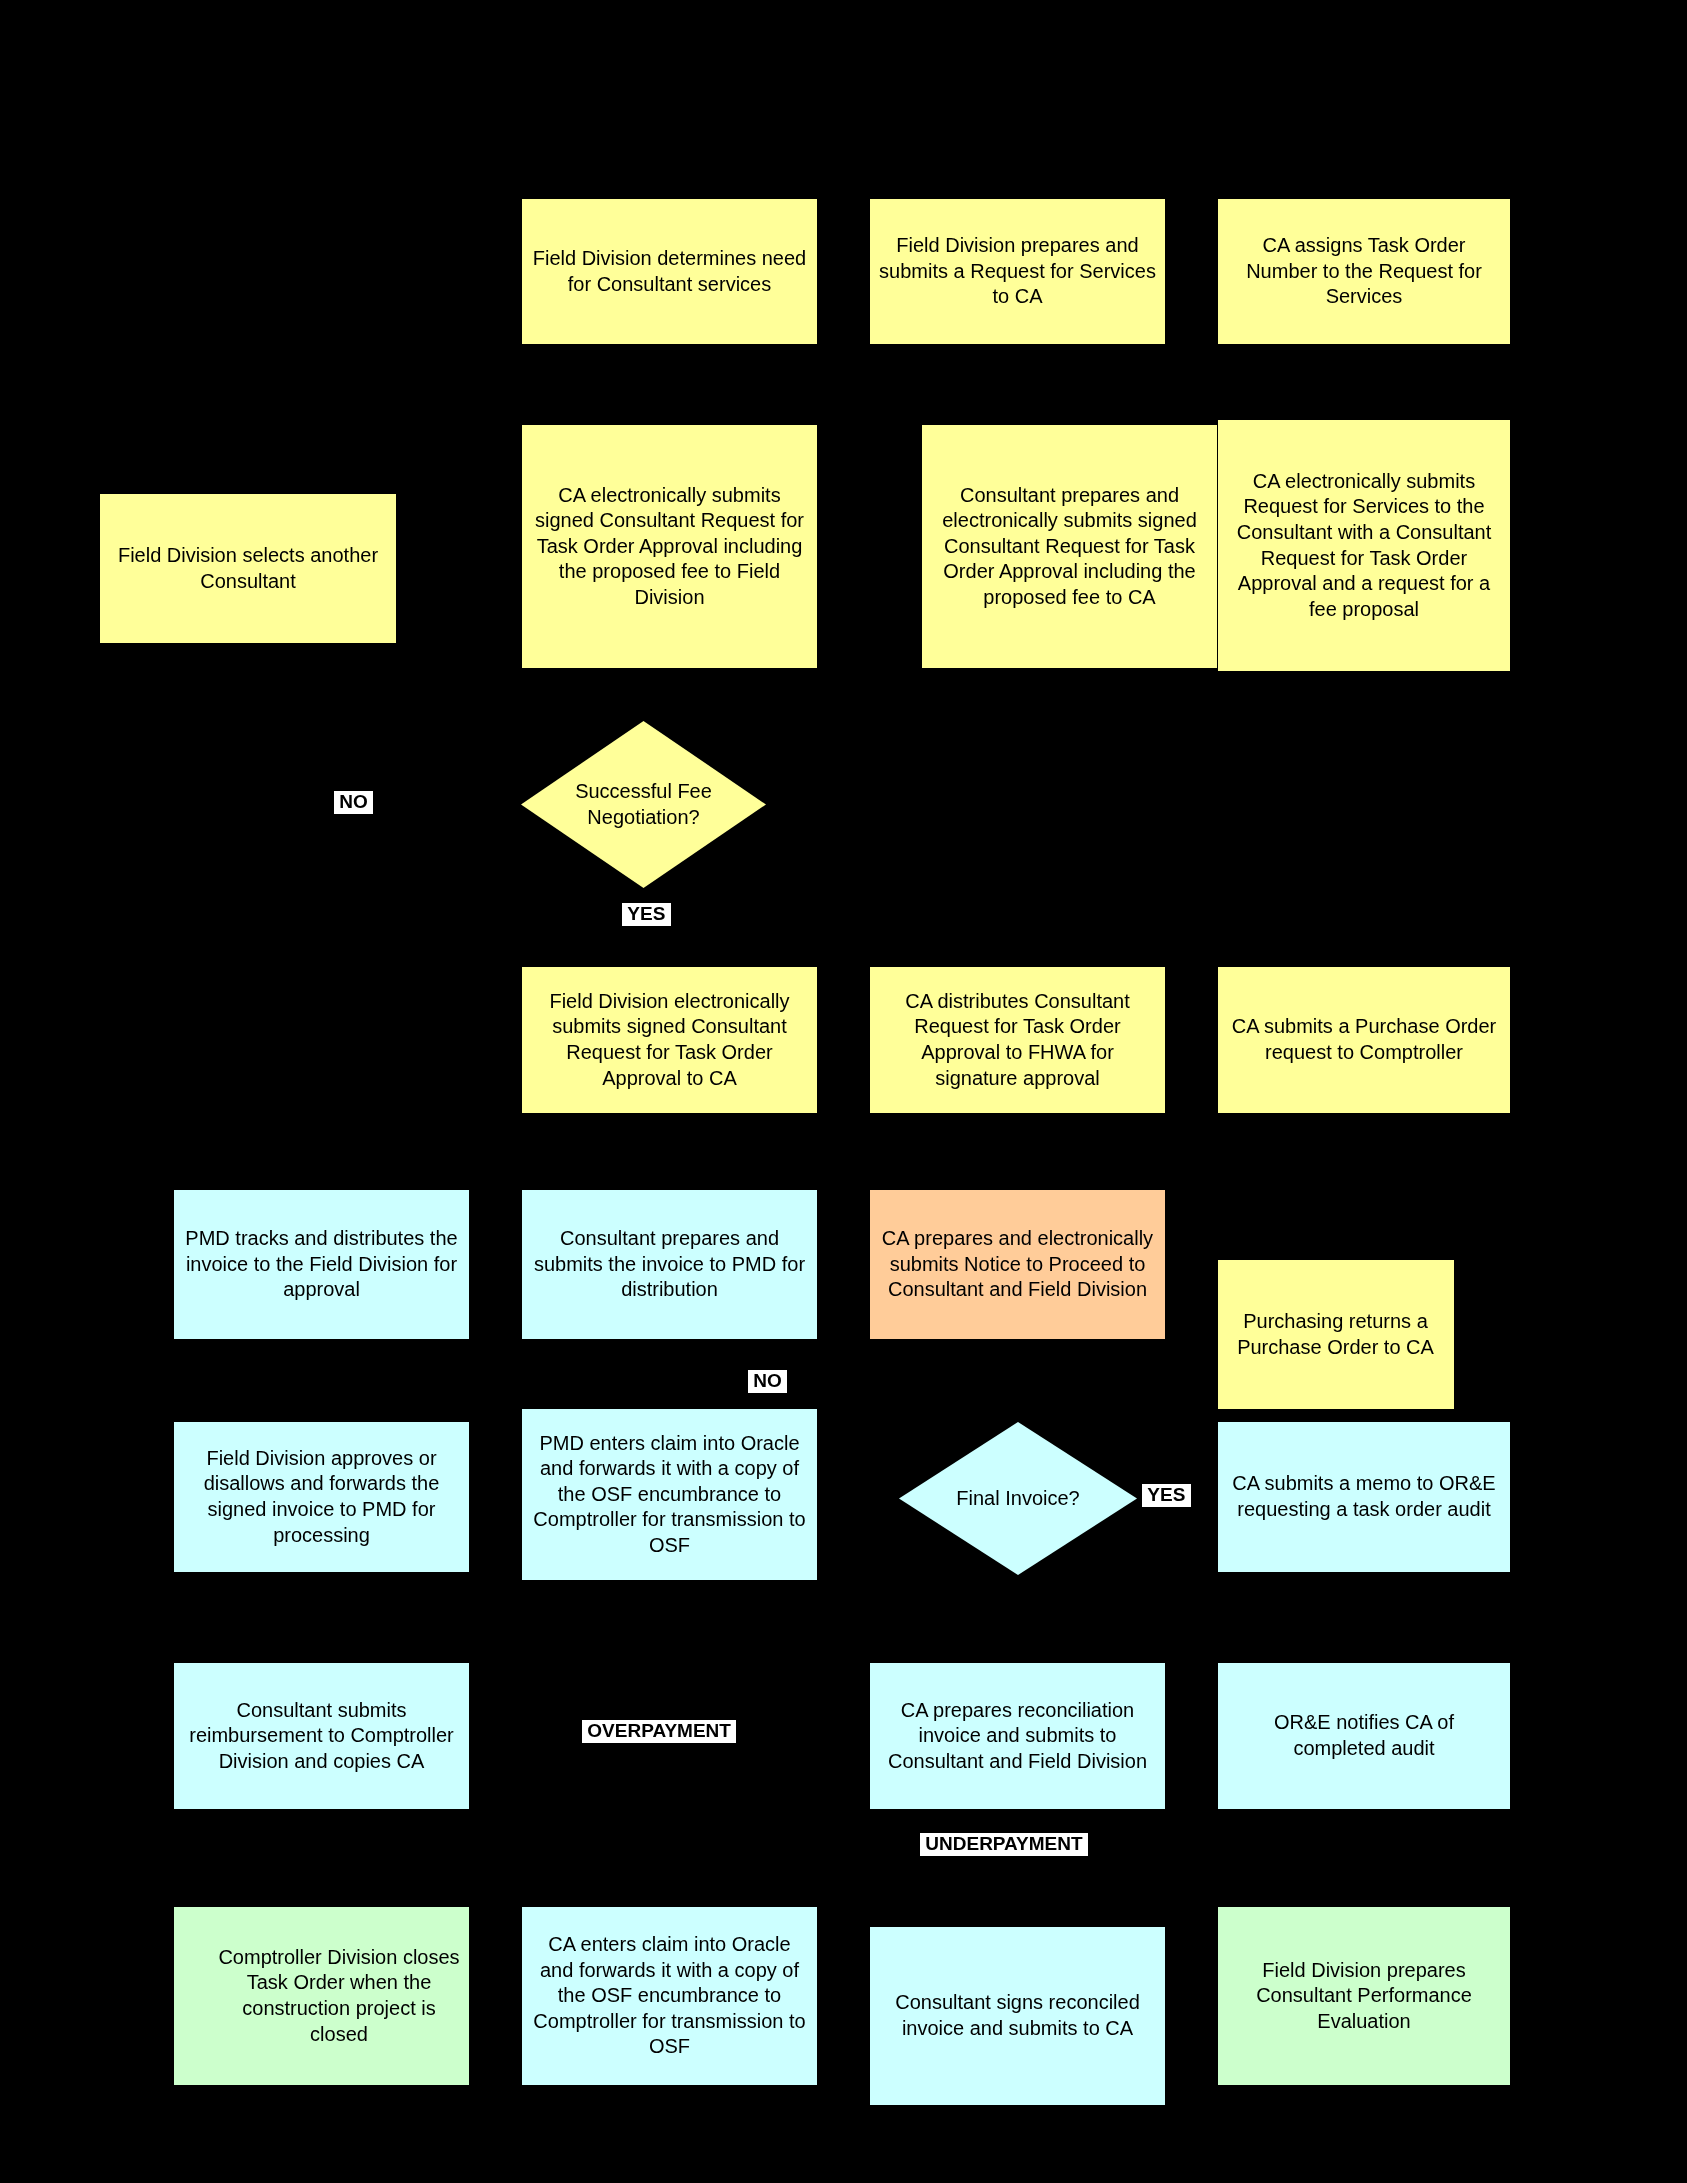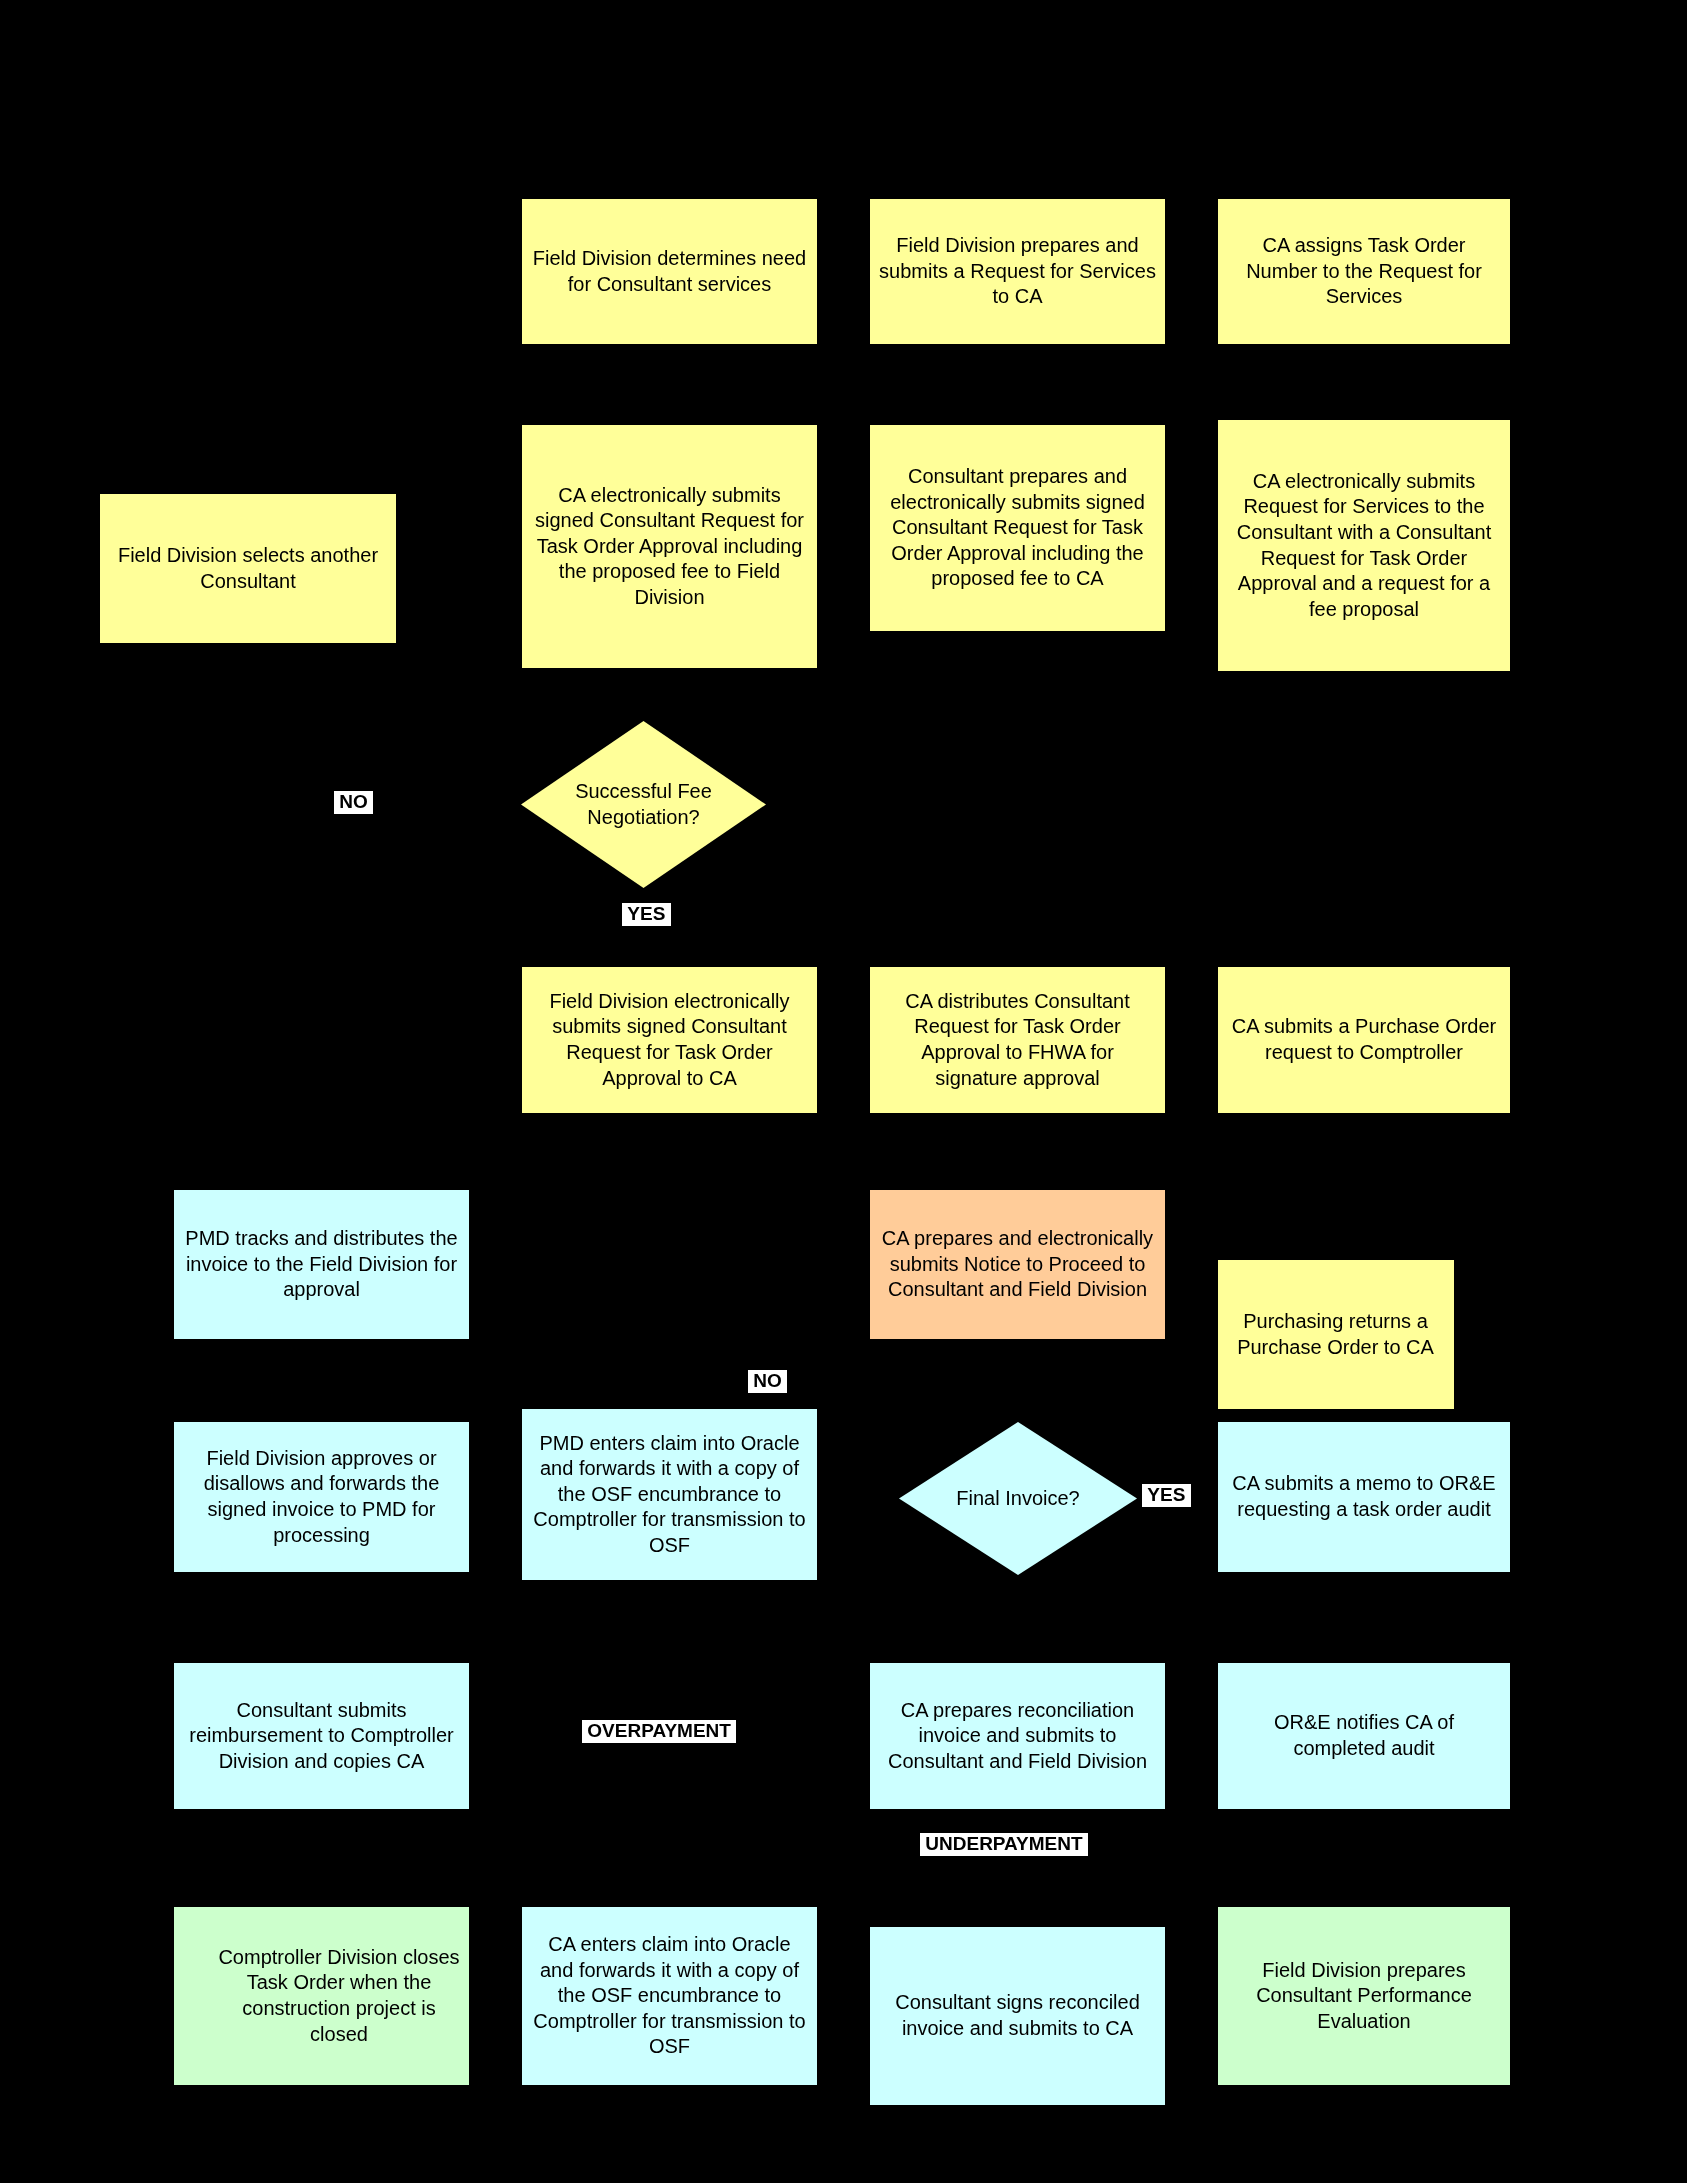--- a/index.html
+++ b/index.html
@@ -58,34 +58,35 @@
 <body>
 
 <div class="canvas">
 
   <div class="node c-yellow" style="left:522px; top:199px; width:295px; height:145px;">Field Division determines need for Consultant services</div>
   <div class="node c-yellow" style="left:870px; top:199px; width:295px; height:145px;">Field Division prepares and submits a Request for Services to CA</div>
   <div class="node c-yellow" style="left:1218px; top:199px; width:292px; height:145px;">CA assigns Task Order Number to the Request for Services</div>
 
   <div class="node c-yellow" style="left:100px; top:494px; width:296px; height:149px;">Field Division selects another Consultant</div>
   <div class="node c-yellow" style="left:522px; top:425px; width:295px; height:243px;">CA electronically submits signed Consultant Request for Task Order Approval including the proposed fee to Field Division</div>
-  <div class="node c-yellow" style="left:870px; top:425px; width:295px; height:206px;text-align:center;">Consultant prepares and electronically submits signed Consultant Request for Task Order Approval including the proposed fee to CA</div>
+  <div class="node c-yellow" style="left:922px; top:425px; width:295px; height:243px;text-align:center;">Consultant prepares and electronically submits signed Consultant Request for Task Order Approval including the proposed fee to CA</div>
   <div class="node c-yellow" style="left:1218px; top:420px; width:292px; height:251px;">CA electronically submits Request for Services to the Consultant with a Consultant Request for Task Order Approval and a request for a fee proposal</div>
 
   <div class="diamond c-yellow" style="left:521px; top:721px; width:245px; height:167px;">
     <span class="inner">Successful Fee Negotiation?</span>
   </div>
   <div class="edge-label" style="left:334px; top:791px;">NO</div>
   <div class="edge-label" style="left:622px; top:903px;">YES</div>
 
   <div class="node c-yellow" style="left:522px; top:967px; width:295px; height:146px;">Field Division electronically submits signed Consultant Request for Task Order Approval to CA</div>
   <div class="node c-yellow" style="left:870px; top:967px; width:295px; height:146px;">CA distributes Consultant Request for Task Order Approval to FHWA for signature approval</div>
   <div class="node c-yellow" style="left:1218px; top:967px; width:292px; height:146px;">CA submits a Purchase Order request to Comptroller</div>
 
   <div class="node c-blue" style="left:174px; top:1190px; width:295px; height:149px;">PMD tracks and distributes the invoice to the Field Division for approval</div>
+  <div class="node c-blue" style="left:522px; top:1190px; width:295px; height:149px;">Consultant prepares and submits the invoice to PMD for distribution</div>
   <div class="node c-orange" style="left:870px; top:1190px; width:295px; height:149px;">CA prepares and electronically submits Notice to Proceed to Consultant and Field Division</div>
   <div class="node c-yellow" style="left:1218px; top:1260px; width:236px; height:149px;padding-left:7px;">Purchasing returns a Purchase Order to CA</div>
 
   <div class="edge-label" style="left:748px; top:1370px;">NO</div>
 
   <div class="node c-blue" style="left:174px; top:1422px; width:295px; height:150px;">Field Division approves or disallows and forwards the signed invoice to PMD for processing</div>
   <div class="node c-blue" style="left:522px; top:1409px; width:295px; height:171px;">PMD enters claim into Oracle and forwards it with a copy of the OSF encumbrance to Comptroller for transmission to OSF</div>
   <div class="diamond c-blue" style="left:899px; top:1422px; width:238px; height:153px;">
     <span class="inner">Final Invoice?</span>
   </div>

